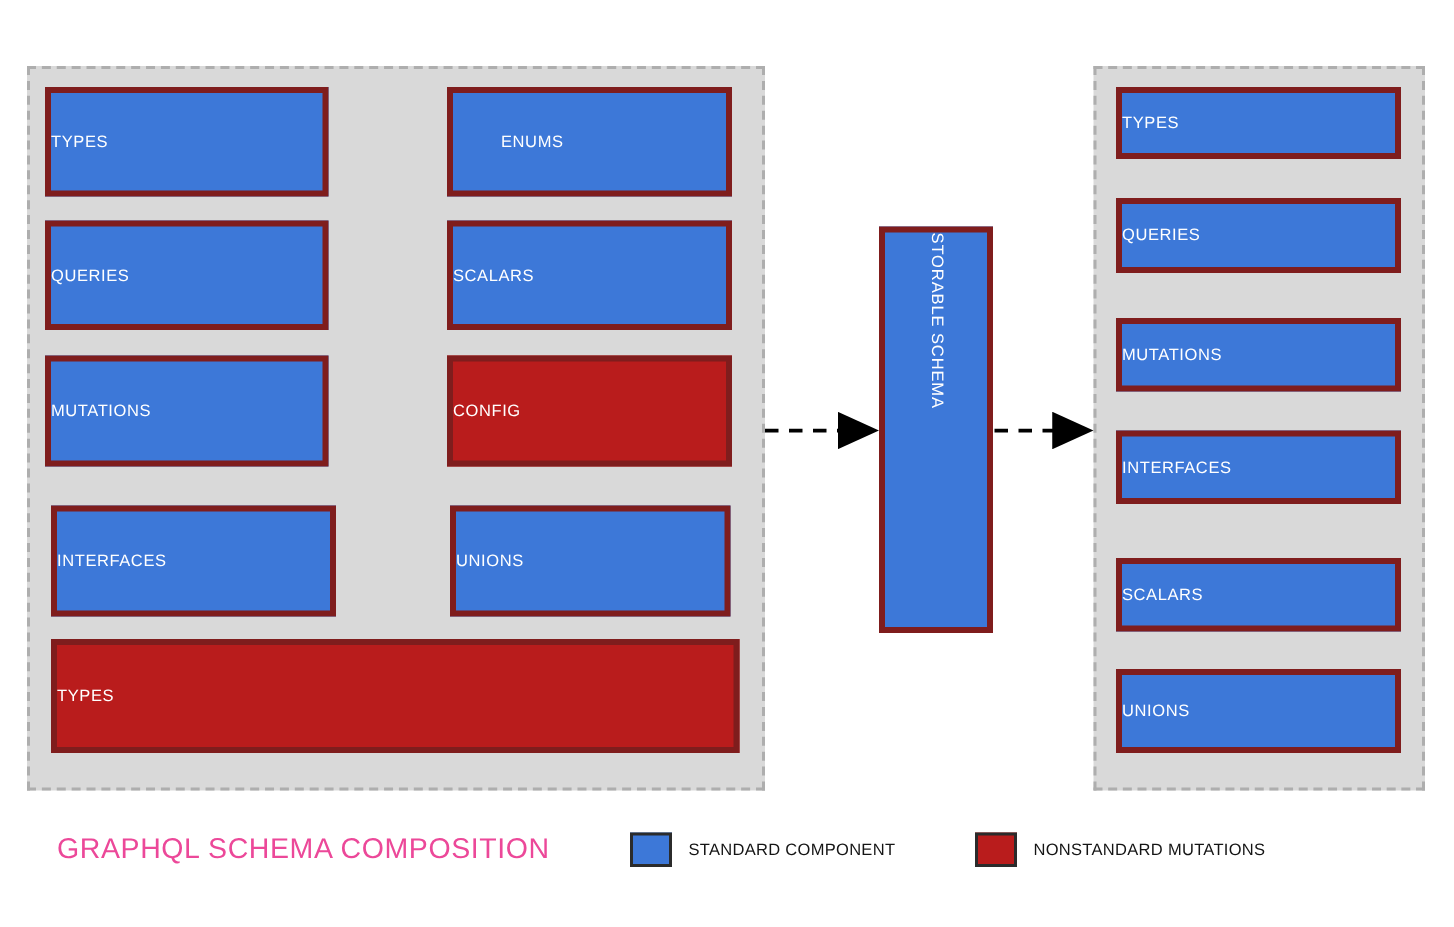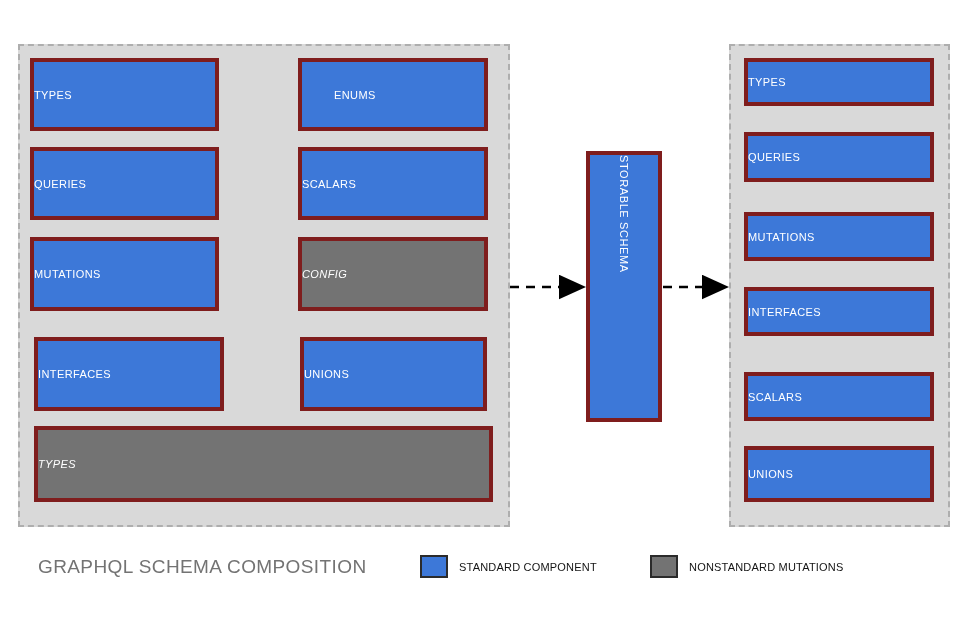--- a/index.html
+++ b/index.html
@@ -23,21 +23,21 @@
     box-sizing: border-box;
     border: 4px solid #7f1d1d;
     display: flex;
     align-items: center;
     color: #ffffff;
     font-size: 11px;
     letter-spacing: 0.4px;
     text-align: center;
   }
   .std    { background: #3d78d8; }
-  .nonstd { background: #737373; font-style: italic; }
+  .nonstd { background: #b91c1c; }
 
   
   .lb-types      { left: 10px;  top: 12px;  width: 189px; height: 73px; }
   .lb-enums      { left: 278px; top: 12px;  width: 190px; height: 73px; padding-left: 32px; }
   .lb-queries    { left: 10px;  top: 101px; width: 189px; height: 73px; }
   .lb-scalars    { left: 278px; top: 101px; width: 190px; height: 73px; }
   .lb-mutations  { left: 10px;  top: 191px; width: 189px; height: 74px; }
   .lb-config     { left: 278px; top: 191px; width: 190px; height: 74px; }
   .lb-interfaces { left: 14px;  top: 291px; width: 190px; height: 74px; }
   .lb-unions     { left: 280px; top: 291px; width: 187px; height: 74px; }
@@ -62,21 +62,21 @@
     position: absolute; left: 0; top: 0;
     width: 969px; height: 618px;
     pointer-events: none;
   }
 
   #diagram-title {
     position: absolute;
     left: 38px; top: 556px;
     font-size: 19px;
     letter-spacing: 0.4px;
-    color: #737373;
+    color: #ec4899;
     white-space: nowrap;
   }
   .legend-item {
     position: absolute;
     top: 555px;
     display: flex;
     align-items: center;
     height: 23px;
     padding-left: 20px;
   }

